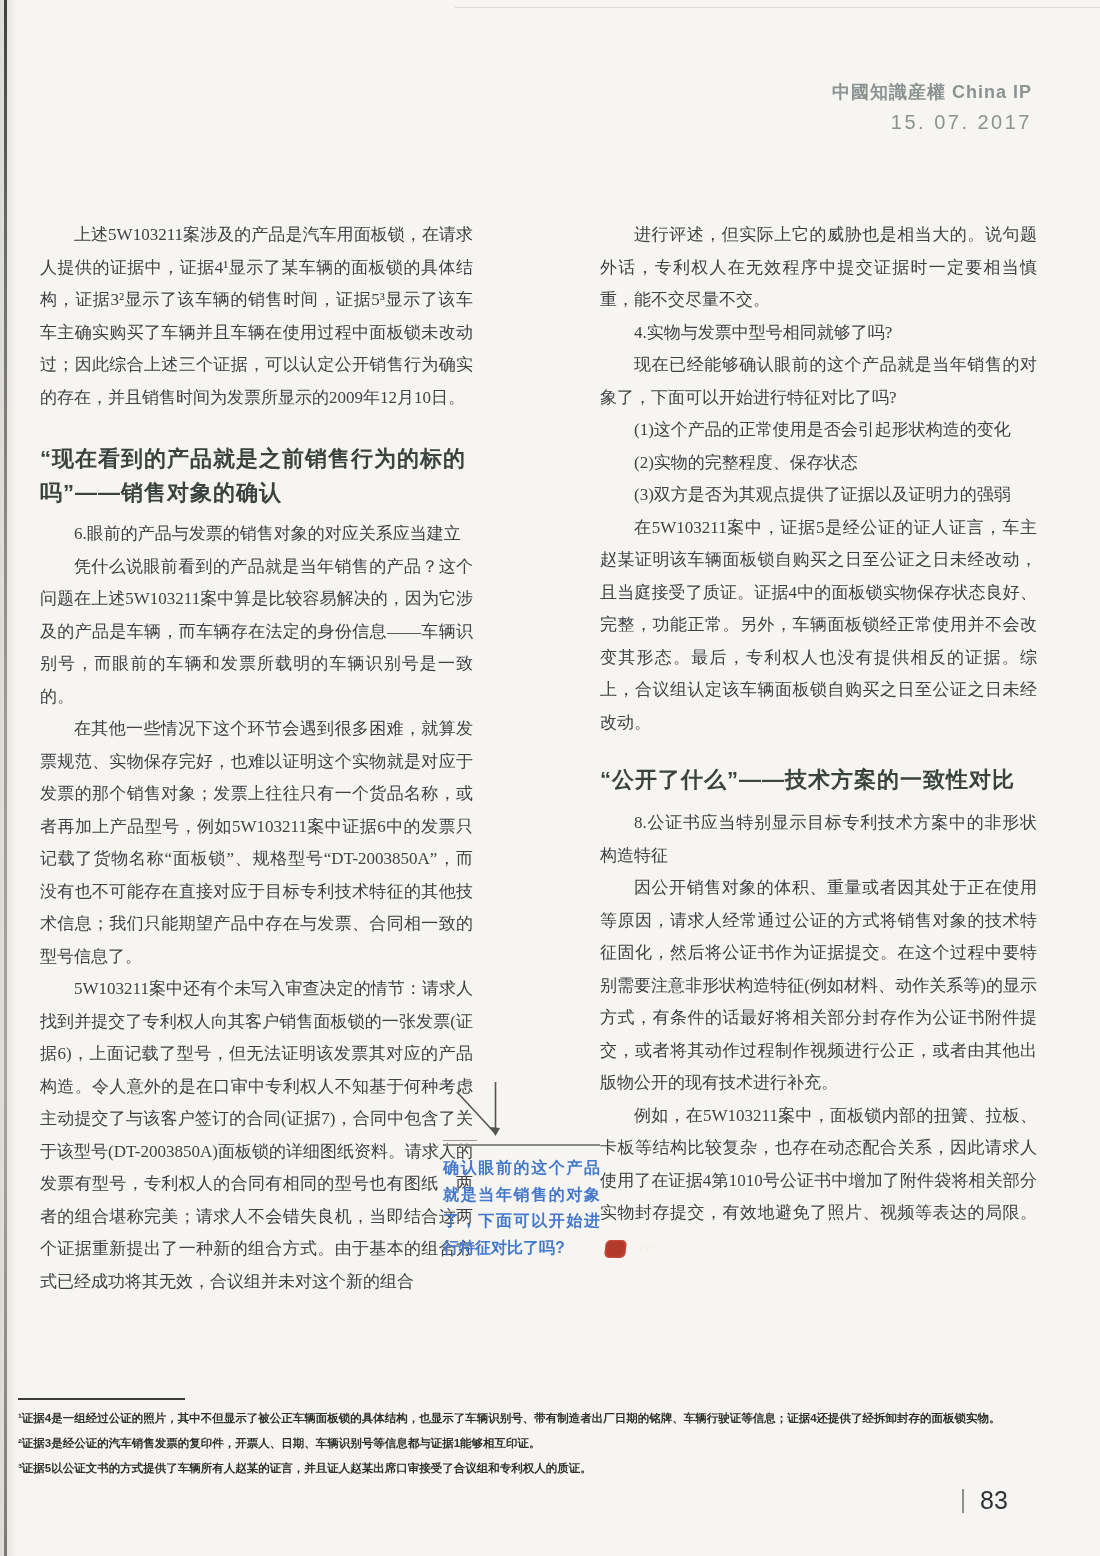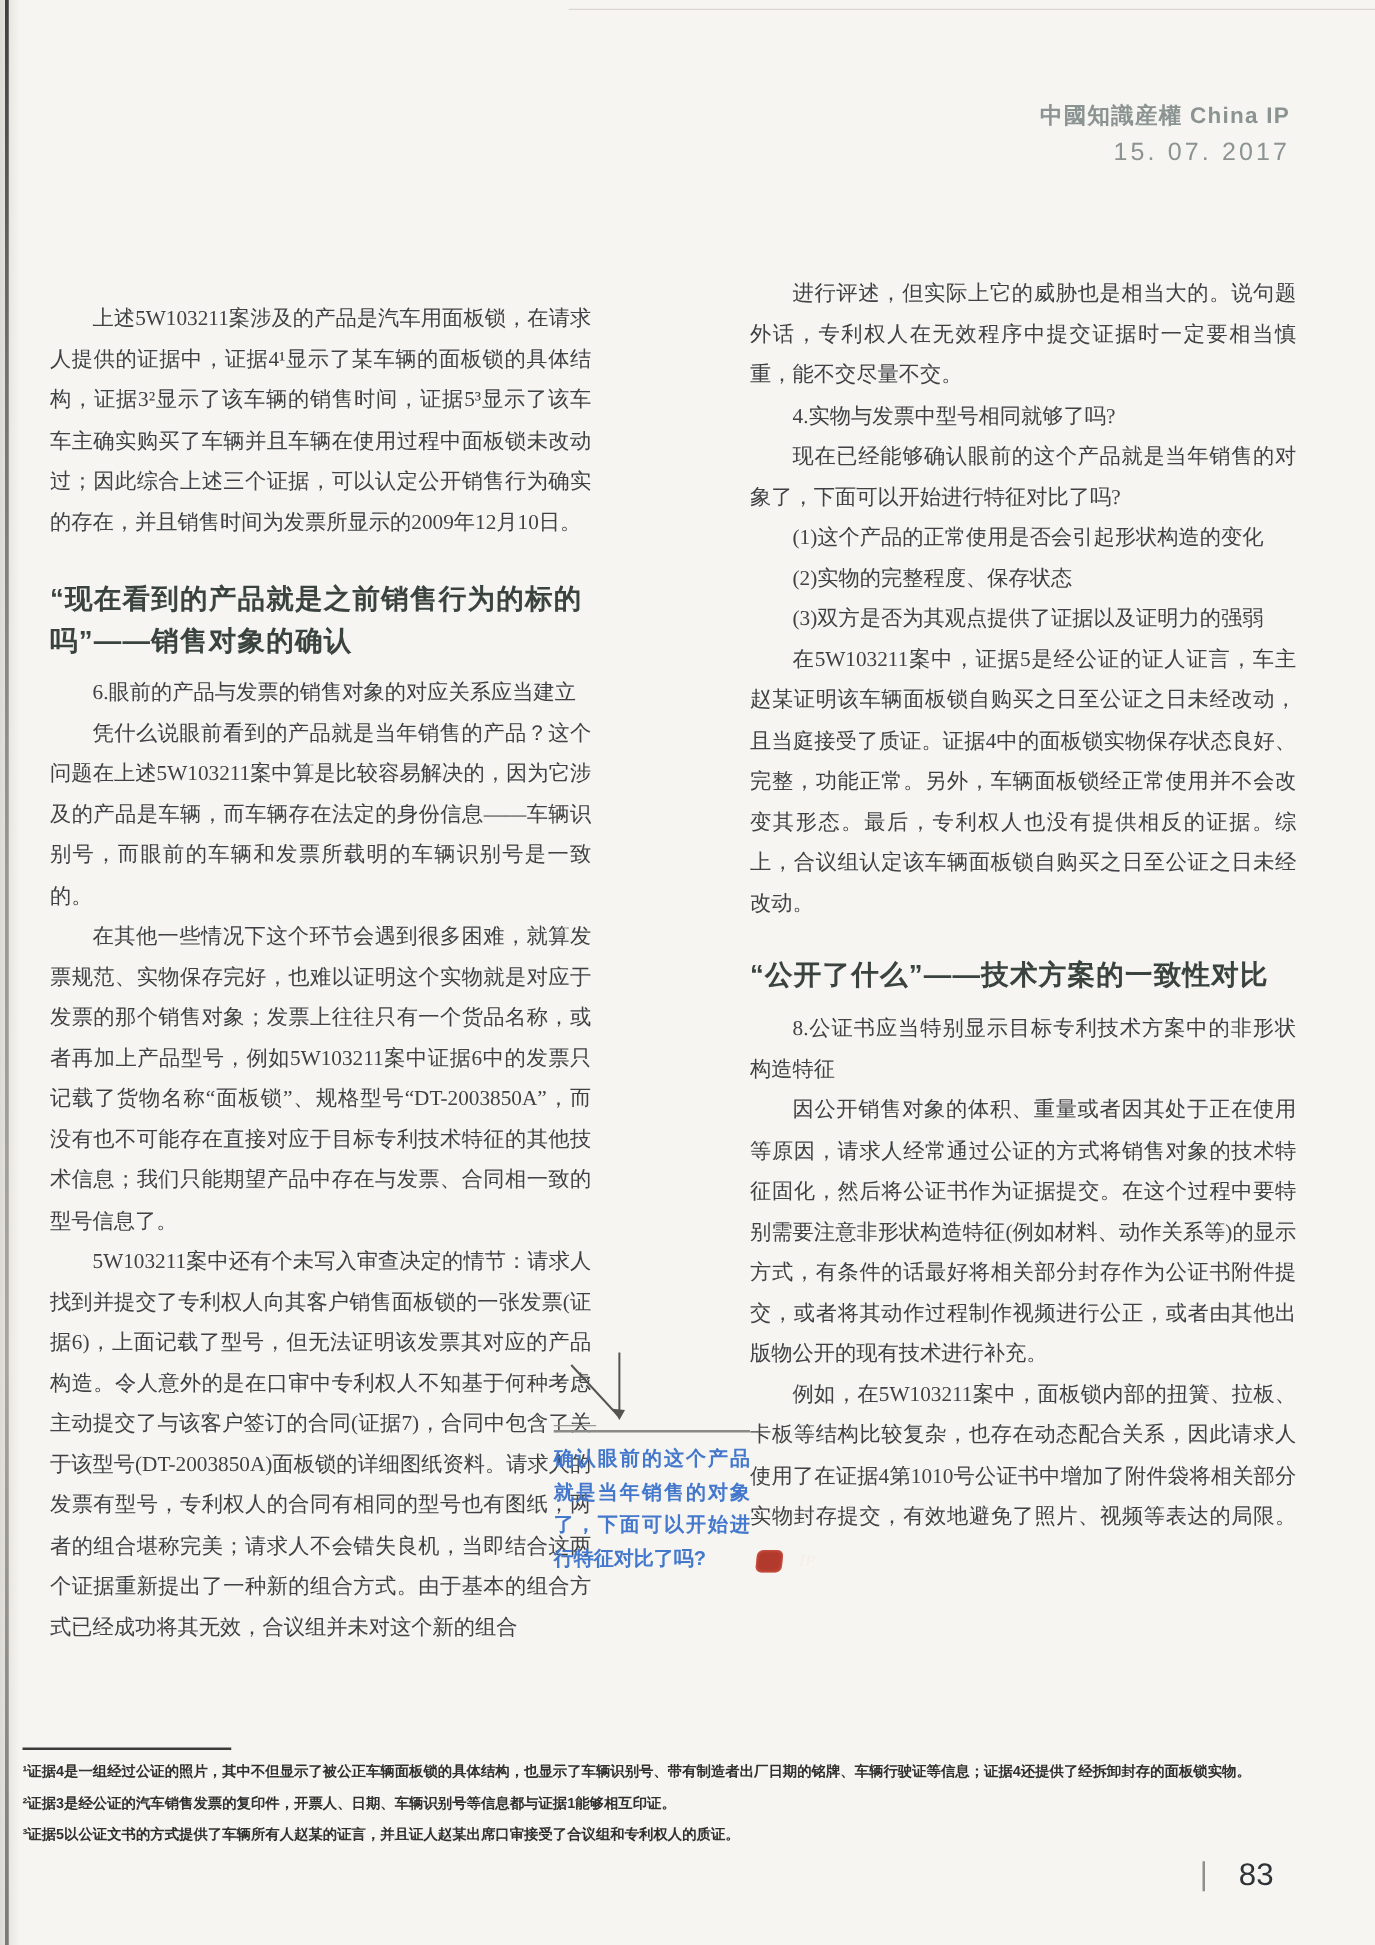--- a/index.html
+++ b/index.html
@@ -56,21 +56,21 @@
   }
   
   .col {
     position: absolute;
     top: 219px;
     color: #3f4144;
     font-size: 17px;
     line-height: 32.5px;
     text-align: justify;
   }
-  .col-left  { left: 40px;  width: 433px; margin-top: 20px; }
+  .col-left  { left: 40px;  width: 433px; }
   .col-right { left: 600px; width: 437px; }
   .col p {
     margin: 0;
     text-indent: 2em;
   }
   h2.section {
     font-family: "Liberation Sans", sans-serif;
     font-weight: bold;
     font-size: 22px;
     line-height: 34px;
@@ -160,21 +160,20 @@
   .pageno .bar {
     width: 2px;
     height: 24px;
     background: #8f8f8d;
     margin-right: 16px;
   }
   .pageno .num {
     font-family: "Liberation Sans", sans-serif;
     font-size: 25px;
     color: #2e3338;
-    margin-left: 11px;
   }
 </style>
 </head>
 <body>
 
 <div id="page">
 
   <div class="scan-shade"></div>
   <div class="scan-edge"></div>
   <div class="top-hairline"></div>

